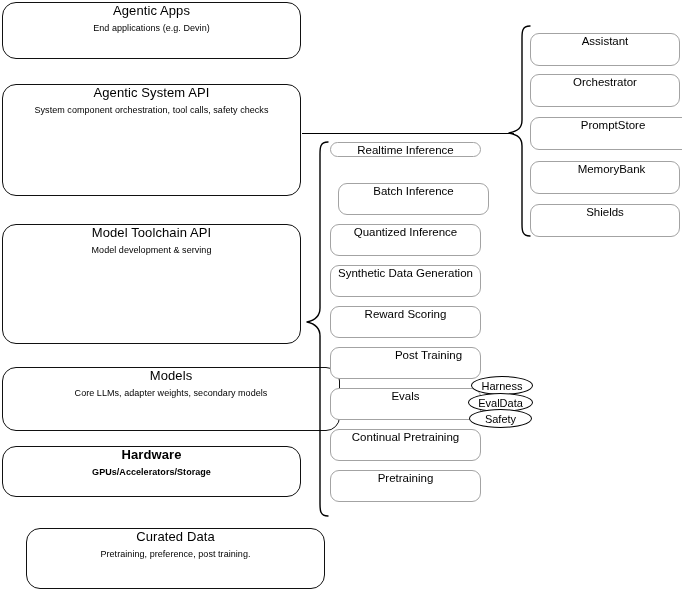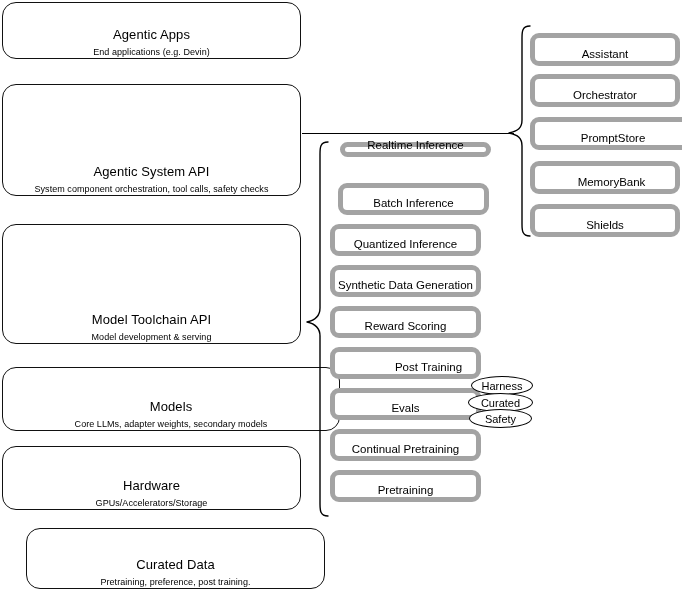--- a/index.html
+++ b/index.html
@@ -23,21 +23,21 @@
   
   .node {
     position: absolute;
     box-sizing: border-box;
     background: #ffffff;
     border: 1px solid #000000;
     border-radius: 12px;
     display: flex;
     flex-direction: column;
     align-items: center;
-    justify-content: flex-end;
+    justify-content: flex-start;
     text-align: center;
     color: #000000;
   }
 
   
   .layer {
     border-radius: 14px;
     border: 1px solid #111111;
   }
   .layer .title {
@@ -48,21 +48,21 @@
   .layer .subtitle {
     font-size: 9px;
     line-height: 12px;
     margin-top: 3px;
     letter-spacing: 0.05px;
   }
 
   
   .item {
     border-radius: 9px;
-    border: 5px solid #a3a3a3;
+    border: 1px solid #a3a3a3;
     font-size: 11.5px;
     line-height: 14px;
   }
 
   
   .badge {
     position: absolute;
     box-sizing: border-box;
     background: #ffffff;
     border: 1px solid #000000;
@@ -109,39 +109,39 @@
   <div class="node layer" style="left:2px; top:224px; width:299px; height:120px;">
     <div class="title">Model Toolchain API</div>
     <div class="subtitle">Model development &amp; serving</div>
   </div>
 
   <div class="node layer" style="left:2px; top:367px; width:338px; height:64px;">
     <div class="title">Models</div>
     <div class="subtitle">Core LLMs, adapter weights, secondary models</div>
   </div>
 
-  <div class="node layer" style="left:2px; top:446px; width:299px; height:64px;">
+  <div class="node layer" style="left:2px; top:446px; width:299px; height:51px;font-weight:bold;">
     <div class="title">Hardware</div>
     <div class="subtitle">GPUs/Accelerators/Storage</div>
   </div>
 
   <div class="node layer" style="left:2px; top:528px; width:299px; height:61px;margin-left:24px;">
     <div class="title">Curated Data</div>
     <div class="subtitle">Pretraining, preference, post training.</div>
   </div>
 
   <div class="connector" style="left:302px; top:133px; width:212px;"></div>
 
   <div class="brace" style="left:304px; top:140px;">
     <svg width="26" height="380" viewBox="0 0 26 380" fill="none">
       <path d="M24 2 C16 2 16 8 16 14 L16 168 C16 176 12 180 3 182 C12 184 16 188 16 196 L16 364 C16 370 16 376 24 376" stroke="#000000" stroke-width="1.4" fill="none" stroke-linecap="round" stroke-linejoin="round"></path>
     </svg>
   </div>
 
-  <div class="node item" style="left:340px; top:142px; width:151px; height:15px;">
+  <div class="node item" style="left:330px; top:142px; width:151px; height:15px;">
     <span>Realtime Inference</span>
   </div>
 
   <div class="node item" style="left:330px; top:183px; width:151px; height:32px;margin-left:8px;">
     <span>Batch Inference</span>
   </div>
 
   <div class="node item" style="left:330px; top:224px; width:151px; height:32px;">
     <span>Quantized Inference</span>
   </div>
@@ -168,21 +168,21 @@
 
   <div class="node item" style="left:330px; top:470px; width:151px; height:32px;">
     <span>Pretraining</span>
   </div>
 
   <div class="badge" style="left:471px; top:376px; width:62px; height:19px;">
     <span>Harness</span>
   </div>
 
   <div class="badge" style="left:468px; top:393px; width:65px; height:19px;">
-    <span>Curated</span>
+    <span>EvalData</span>
   </div>
 
   <div class="badge" style="left:469px; top:409px; width:63px; height:19px;">
     <span>Safety</span>
   </div>
 
   <div class="brace" style="left:506px; top:24px;">
     <svg width="26" height="216" viewBox="0 0 26 216" fill="none">
       <path d="M24 2 C16 2 16 8 16 14 L16 96 C16 104 12 107 3 109 C12 111 16 114 16 122 L16 200 C16 206 16 212 24 212" stroke="#000000" stroke-width="1.4" fill="none" stroke-linecap="round" stroke-linejoin="round"></path>
     </svg>

